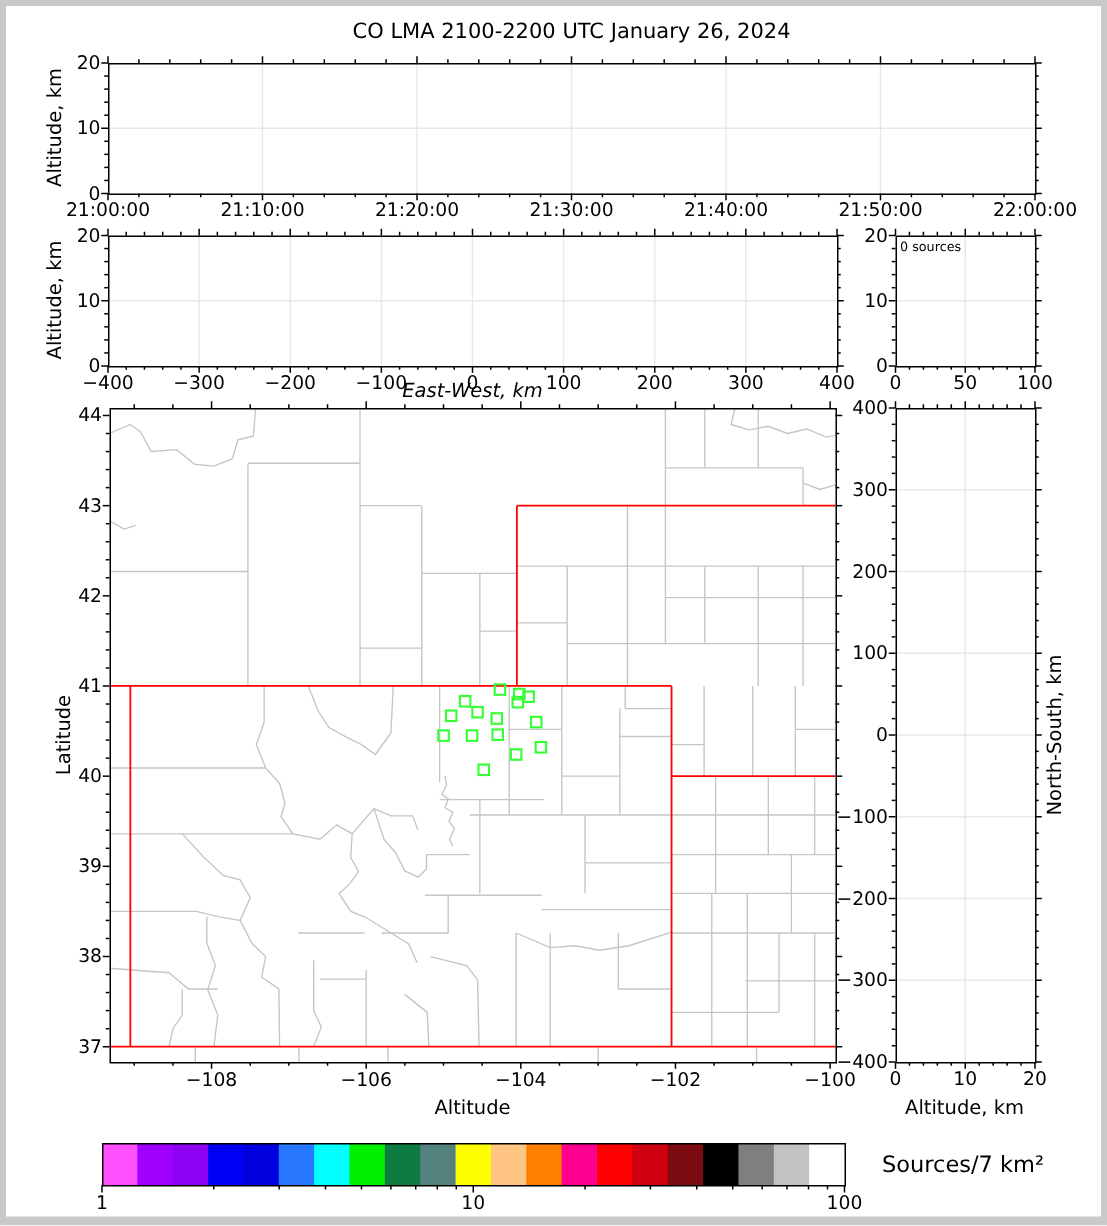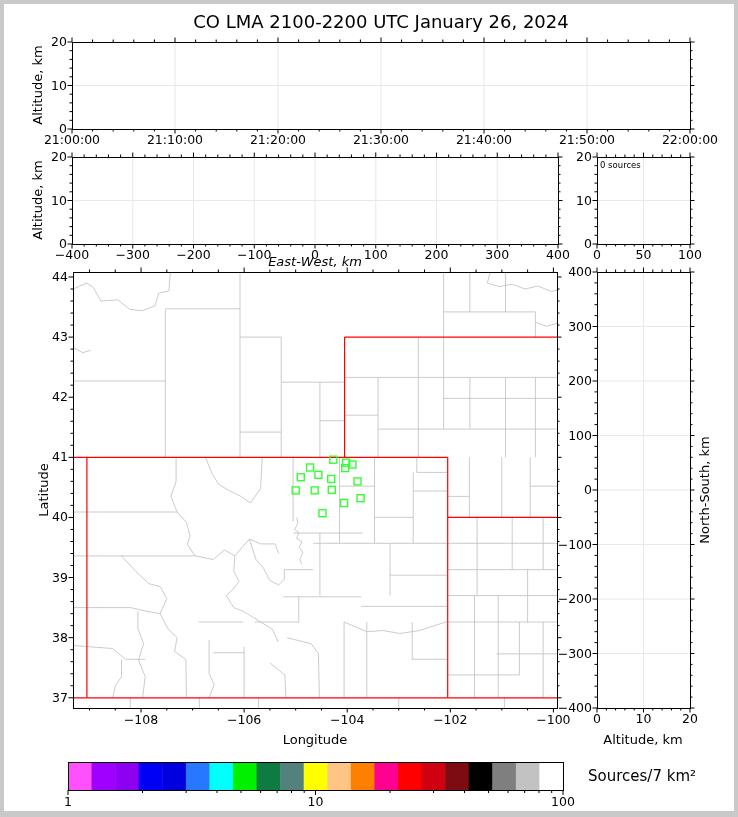--- a/index.html
+++ b/index.html
@@ -3,21 +3,21 @@
 <meta charset="utf-8">
 <style>
   html,body{margin:0;padding:0;background:#ffffff;}
   #fig-wrap{position:relative;width:738px;height:817px;background:#fff;
     font-family:"DejaVu Sans","Liberation Sans",sans-serif;color:#000;overflow:hidden;}
   #fig{position:absolute;left:0;top:0;}
   .outer-frame{position:absolute;left:0;top:0;right:0;bottom:0;
     border:4px solid #c9c9c9;border-bottom-width:6px;pointer-events:none;z-index:9;}
   .lbl{position:absolute;white-space:nowrap;transform:translate(-50%,-50%);font-size:13px;z-index:5;}
   .rot{transform:translate(-50%,-50%) rotate(-90deg);}
-  .title{font-size:18px;}
+  .title{font-size:14px;}
   .annot{position:absolute;font-size:8.5px;transform:none;z-index:5;}
   .cb-label{position:absolute;white-space:nowrap;transform:translate(0,-50%);font-size:15px;z-index:5;}
   svg text{font-family:"DejaVu Sans","Liberation Sans",sans-serif;fill:#000;}
 </style>
 </head>
 <body>
 
 <div id="fig-wrap">
   <svg id="fig" width="738" height="817">
       <g>
@@ -739,21 +739,21 @@
         <line x1="551.6750210862328" y1="790" x2="551.6750210862328" y2="793" stroke="#000000" stroke-width="1"></line>
       </g>
     </svg>
 
   <div class="lbl title" style="left:381px;top:21px;">CO LMA 2100-2200 UTC January 26, 2024</div>
 
   <div class="lbl rot" style="left:37px;top:85px;">Altitude, km</div>
   <div class="lbl rot" style="left:37px;top:200px;">Altitude, km</div>
   <div class="lbl" style="left:315px;top:261px;font-style:italic;">East-West, km</div>
   <div class="lbl rot" style="left:43px;top:490px;">Latitude</div>
-  <div class="lbl" style="left:315px;top:739px;">Longitude</div>
+  <div class="lbl" style="left:315px;top:739px;">Altitude</div>
   <div class="lbl rot" style="left:704px;top:490px;">North-South, km</div>
   <div class="lbl" style="left:643px;top:739px;">Altitude, km</div>
 
   <div class="annot" style="left:600px;top:160px;">0 sources</div>
   <div class="cb-label" style="left:588px;top:776px;text-align:center;">Sources/7 km²</div>
 
   <div class="outer-frame"></div>
 </div>
 
 </body></html>

